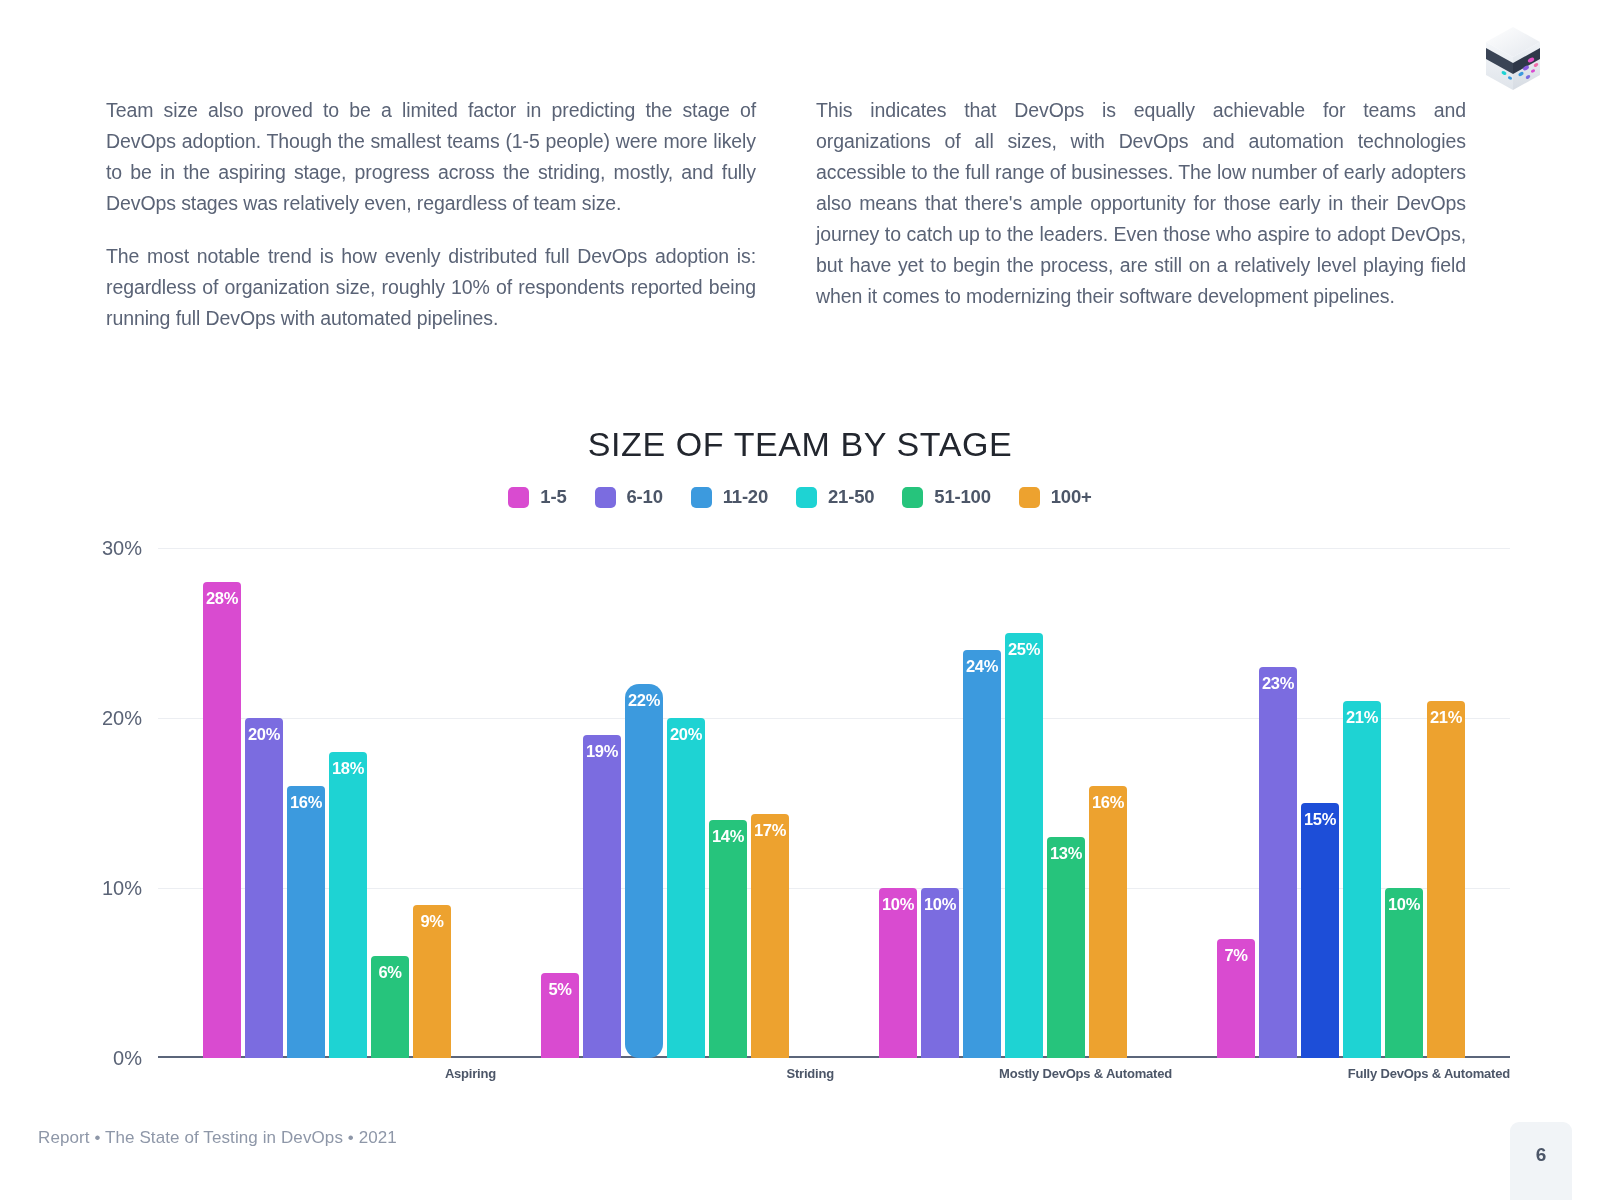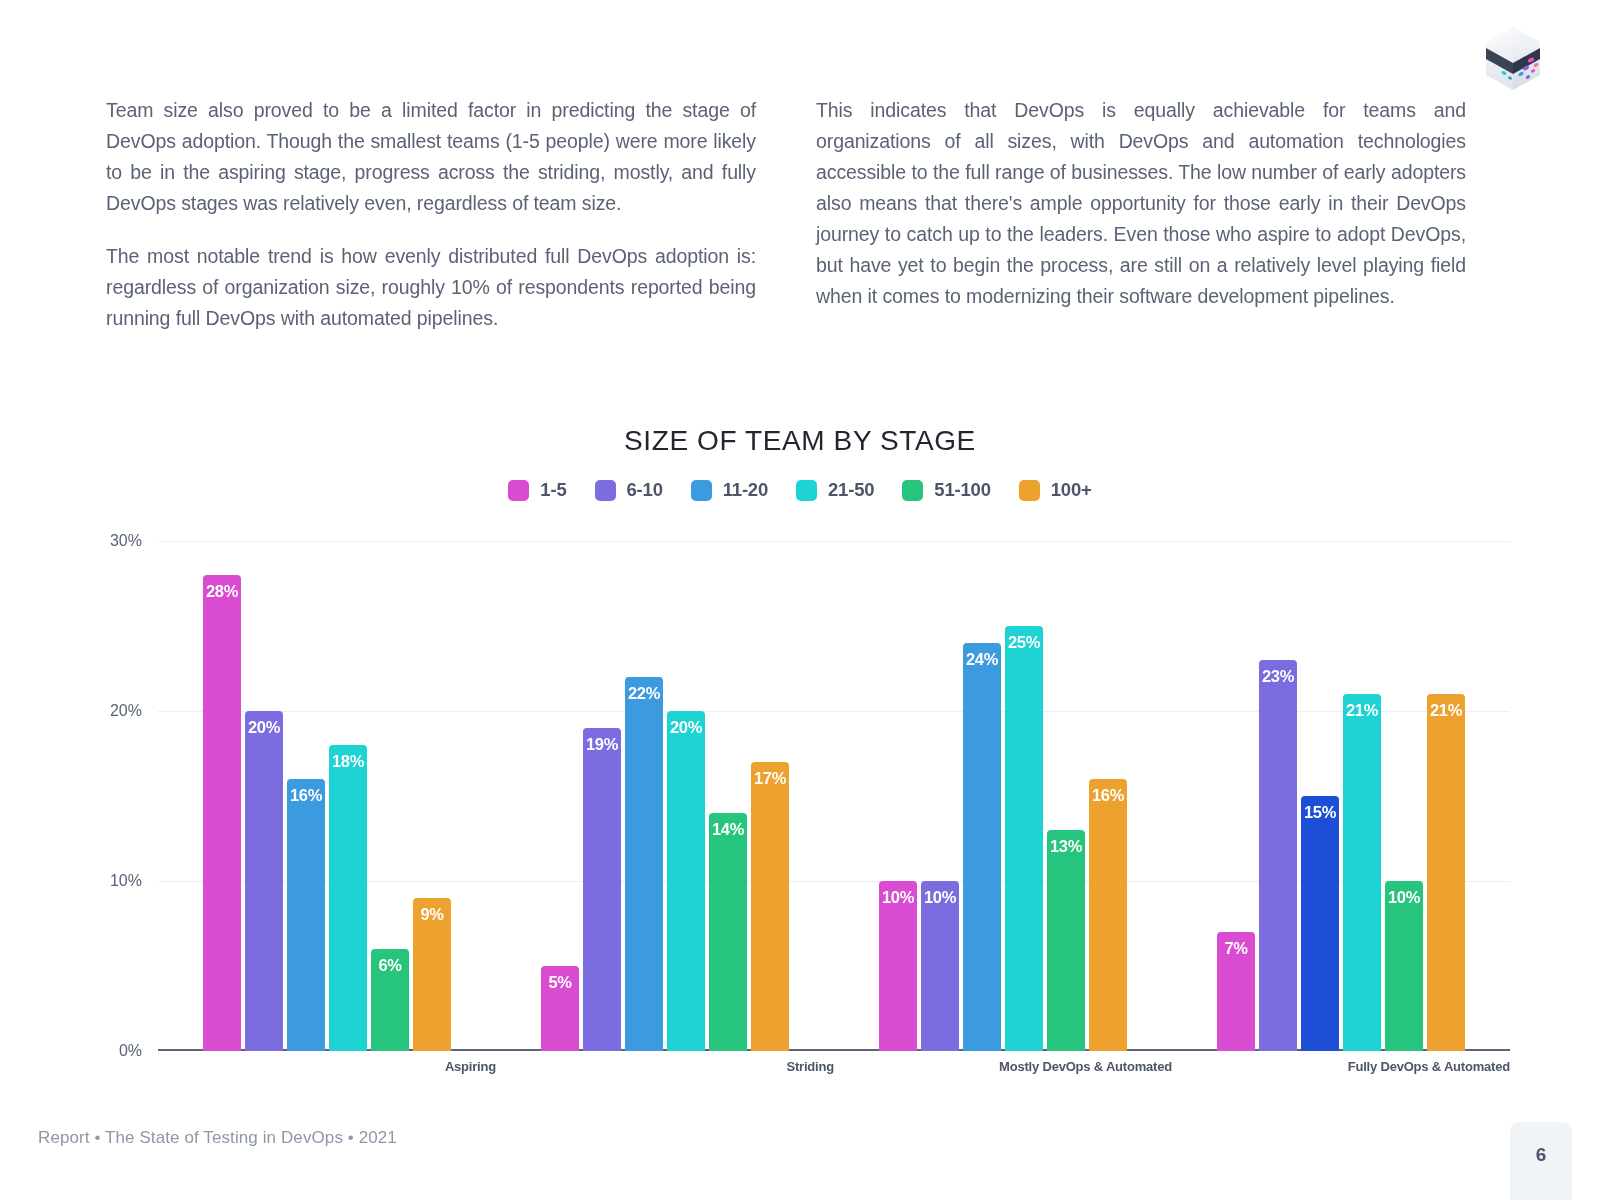--- a/index.html
+++ b/index.html
@@ -53,21 +53,21 @@
   
   .chart-wrap {
     position: absolute;
     top: 425px;
     left: 0;
     width: 1600px;
   }
   .chart-title {
     text-align: center;
     font-family: "Liberation Sans", sans-serif;
-    font-size: 28px;
+    font-size: 34px;
     font-weight: 400;
     letter-spacing: 0.6px;
     color: #22262e;
     margin-bottom: 22px;
   }
   .legend {
     display: flex;
     justify-content: center;
     align-items: center;
     gap: 28px;
@@ -100,21 +100,21 @@
   .y-axis {
     position: absolute;
     left: 0;
     top: 0;
     width: 60px;
     height: 510px;
   }
   .ytick {
     position: absolute;
     right: 8px;
-    font-size: 16px;
+    font-size: 20px;
     font-weight: 400;
     color: #5a6376;
     transform: translateY(-50%);
     white-space: nowrap;
   }
   .gridlines {
     position: absolute;
     left: 68px;
     top: 0;
     right: 0;
@@ -336,30 +336,30 @@
               <span class="bar-value">9%</span>
             </div>
           </div>
           <div class="group">
             <div class="bar" style="height: 85px; background: rgb(217, 75, 208);">
               <span class="bar-value">5%</span>
             </div>
             <div class="bar" style="height: 323px; background: rgb(123, 108, 224);">
               <span class="bar-value">19%</span>
             </div>
-            <div class="bar" style="height: 374px; background: rgb(60, 154, 222);">
+            <div class="bar" style="height: 374px; background: rgb(60, 154, 222); border-radius: 14px;">
               <span class="bar-value">22%</span>
             </div>
             <div class="bar" style="height: 340px; background: rgb(30, 211, 211);">
               <span class="bar-value">20%</span>
             </div>
             <div class="bar" style="height: 238px; background: rgb(38, 196, 124);">
               <span class="bar-value">14%</span>
             </div>
-            <div class="bar" style="height: 289px; background: rgb(237, 162, 47);">
+            <div class="bar" style="height: 244px; background: rgb(237, 162, 47);">
               <span class="bar-value">17%</span>
             </div>
           </div>
           <div class="group">
             <div class="bar" style="height: 170px; background: rgb(217, 75, 208);">
               <span class="bar-value">10%</span>
             </div>
             <div class="bar" style="height: 170px; background: rgb(123, 108, 224);">
               <span class="bar-value">10%</span>
             </div>

